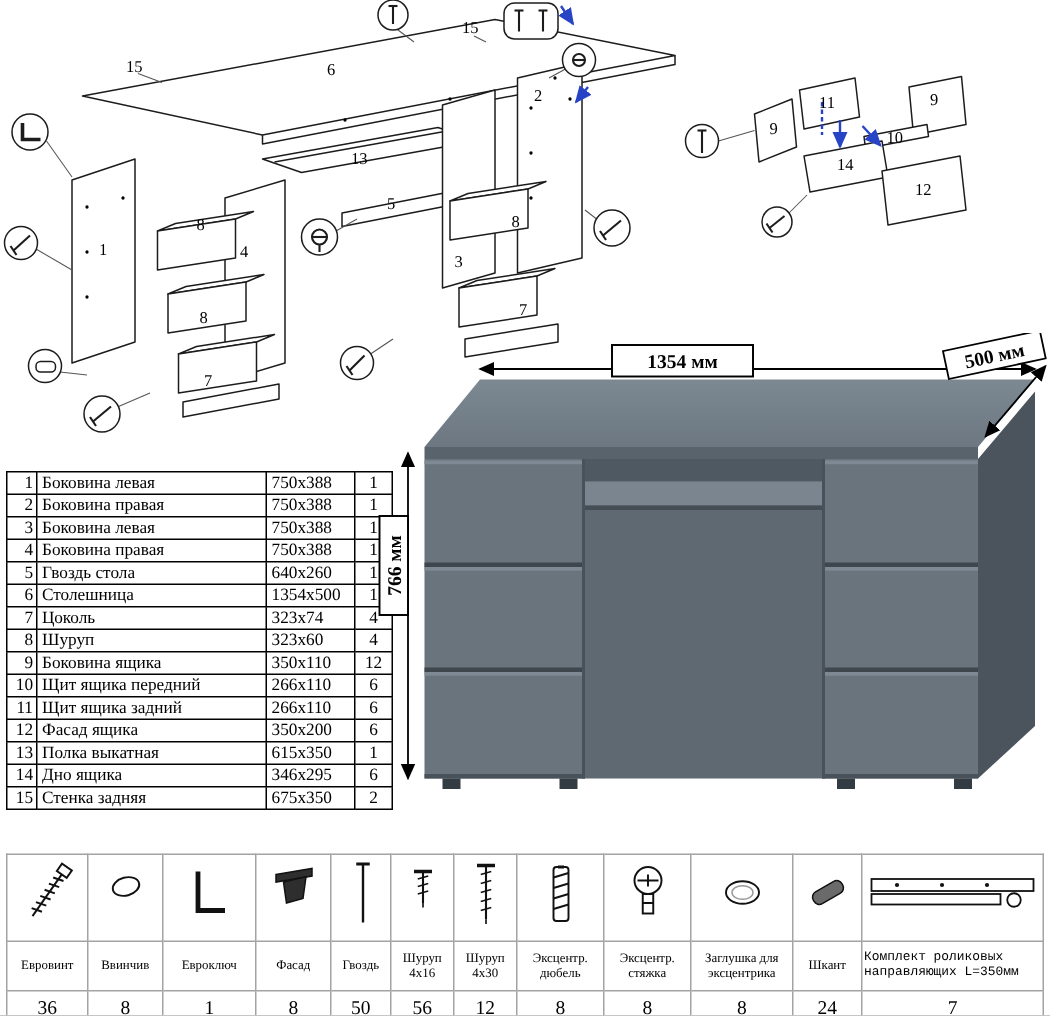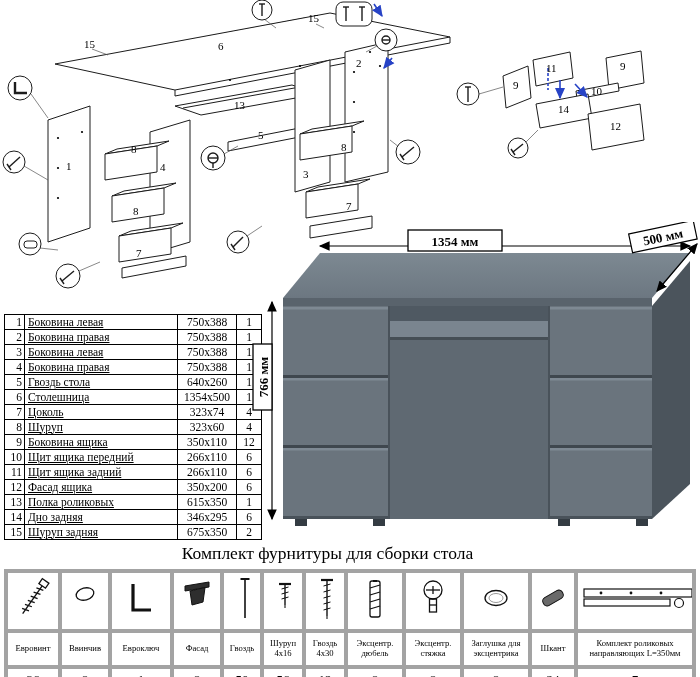--- a/index.html
+++ b/index.html
@@ -6,30 +6,30 @@
   .page{position:relative;width:700px;height:677px;background:#ffffff;font-family:"Liberation Serif",serif;overflow:hidden;}
   svg text{font-family:"Liberation Serif",serif;}
   .diag-num{font-size:11px;fill:#000;stroke:none;}
   .dim-text{font-size:13px;font-weight:bold;fill:#000;stroke:none;}
   #diag-left{position:absolute;left:0;top:0;}
   #diag-right{position:absolute;left:448px;top:42px;}
   #desk{position:absolute;left:250px;top:222px;}
   .parts-table{position:absolute;left:4px;top:314px;border-collapse:collapse;font-size:11.5px;color:#000;}
   .parts-table td{border:1px solid #000;height:14px;line-height:13px;padding:0 3px;white-space:nowrap;}
   .parts-table td.num{width:14px;text-align:right;padding-right:2px;}
-  .parts-table td.name{width:146px;text-decoration:underline;}
-  .parts-table td.size{width:52px;text-align:center;font-family:Liberation Serif, serif;}
+  .parts-table td.name{width:146px;}
+  .parts-table td.size{width:52px;font-family:Liberation Serif, serif;}
   .parts-table td.qty{width:18px;text-align:center;}
   .hw-title{position:absolute;left:0;top:543px;width:655px;text-align:center;font-size:17.5px;color:#000;}
   .hw-table{position:absolute;left:4px;top:569px;border-collapse:collapse;table-layout:fixed;width:692px;}
-  .hw-table td{border:4px solid #a3a3a3;text-align:center;vertical-align:middle;overflow:hidden;}
+  .hw-table td{border:1px solid #a3a3a3;text-align:center;vertical-align:middle;overflow:hidden;}
   .hw-table tr.icons td{height:52px;}
   .hw-table tr.names td{height:30px;font-size:8.6px;line-height:1.12;padding:1px;}
   .hw-table tr.qtys td{height:20px;font-size:13px;}
-  .hw-table td.wide-name{text-align:center;padding-left:3px;}
+  .hw-table td.wide-name{text-align:left;padding-left:3px;font-family:Liberation Mono, monospace;}
 </style>
 </head>
 <body>
 
 <div class="page">
 
   <svg id="diag-left" width="460" height="312" viewBox="0 0 460 312">
     <defs>
       <marker id="arrB1" viewBox="0 0 10 10" refX="8" refY="5" markerWidth="8" markerHeight="8" orient="auto-start-reverse">
         <path d="M0,1 L9,5 L0,9 z" fill="#2743c6"></path>
@@ -254,33 +254,33 @@
           <td class="qty">6</td>
         </tr>
       <tr>
           <td class="num">12</td>
           <td class="name">Фасад ящика</td>
           <td class="size">350x200</td>
           <td class="qty">6</td>
         </tr>
       <tr>
           <td class="num">13</td>
-          <td class="name">Полка роликовых</td>
+          <td class="name">Полка выкатная</td>
           <td class="size">615x350</td>
           <td class="qty">1</td>
         </tr>
       <tr>
           <td class="num">14</td>
-          <td class="name">Дно задняя</td>
+          <td class="name">Дно ящика</td>
           <td class="size">346x295</td>
           <td class="qty">6</td>
         </tr>
       <tr>
           <td class="num">15</td>
-          <td class="name">Шуруп задняя</td>
+          <td class="name">Стенка задняя</td>
           <td class="size">675x350</td>
           <td class="qty">2</td>
         </tr>
     </tbody>
   </table>
 
   <svg id="desk" width="450" height="322" viewBox="0 0 450 322">
     <defs>
       <linearGradient id="topGrad" x1="0" y1="0" x2="0" y2="1">
         <stop offset="0" stop-color="#7d8992"></stop>
@@ -335,21 +335,20 @@
         <text class="dim-text" x="0" y="4.5" text-anchor="middle" font-size="12">500 мм</text>
       </g>
       <line x1="22" y1="80" x2="22" y2="297" stroke="#000" stroke-width="1.2" marker-start="url(#arrK)" marker-end="url(#arrK)"></line>
       <g transform="translate(13,155) rotate(-90)">
         <rect x="-33" y="-10" width="66" height="19" fill="#fff" stroke="#000" stroke-width="1.3"></rect>
         <text class="dim-text" x="0" y="4.5" text-anchor="middle">766 мм</text>
       </g>
     </g>
   </svg>
 
-  <div class="hw-title">Комплект фурнитуры для сборки стола</div>
 
   <table class="hw-table">
     <colgroup>
       <col style="width:54px">
         <col style="width:50px">
         <col style="width:62px">
         <col style="width:50px">
       <col style="width:40px">
         <col style="width:42px">
         <col style="width:42px">
@@ -476,21 +475,21 @@
           </svg>
         </td>
       </tr>
       <tr class="names">
         <td>Евровинт</td>
         <td>Ввинчив</td>
         <td>Евроключ</td>
         <td>Фасад</td>
         <td>Гвоздь</td>
         <td>Шуруп 4x16</td>
-        <td>Гвоздь 4x30</td>
+        <td>Шуруп 4x30</td>
         <td>Эксцентр. дюбель</td>
         <td>Эксцентр. стяжка</td>
         <td>Заглушка для эксцентрика</td>
         <td>Шкант</td>
         <td class="wide-name">Комплект роликовых направляющих L=350мм</td>
       </tr>
       <tr class="qtys">
         <td>36</td>
         <td>8</td>
         <td>1</td>

